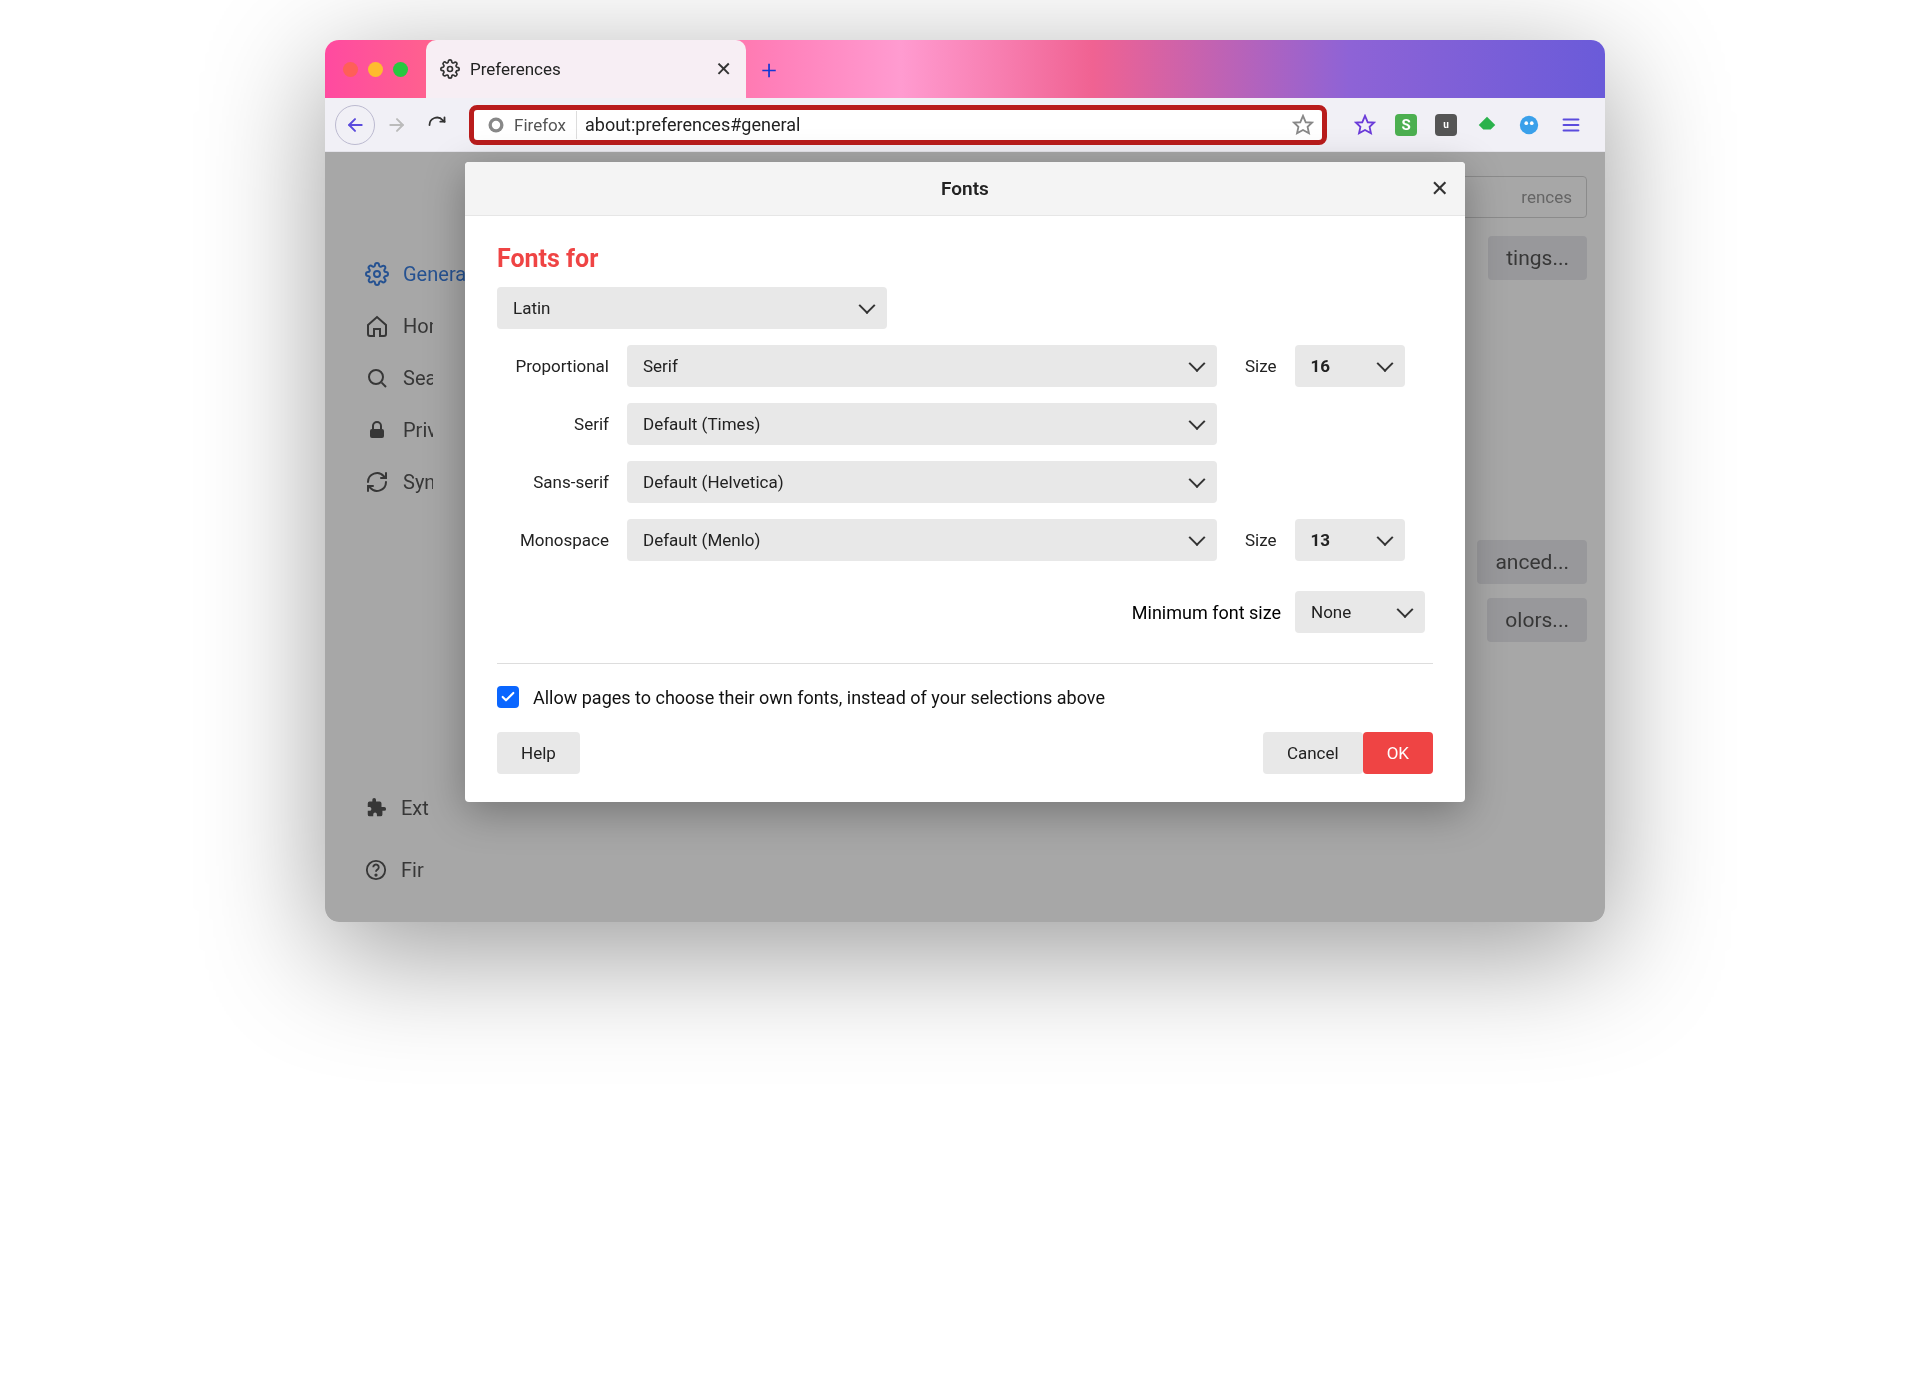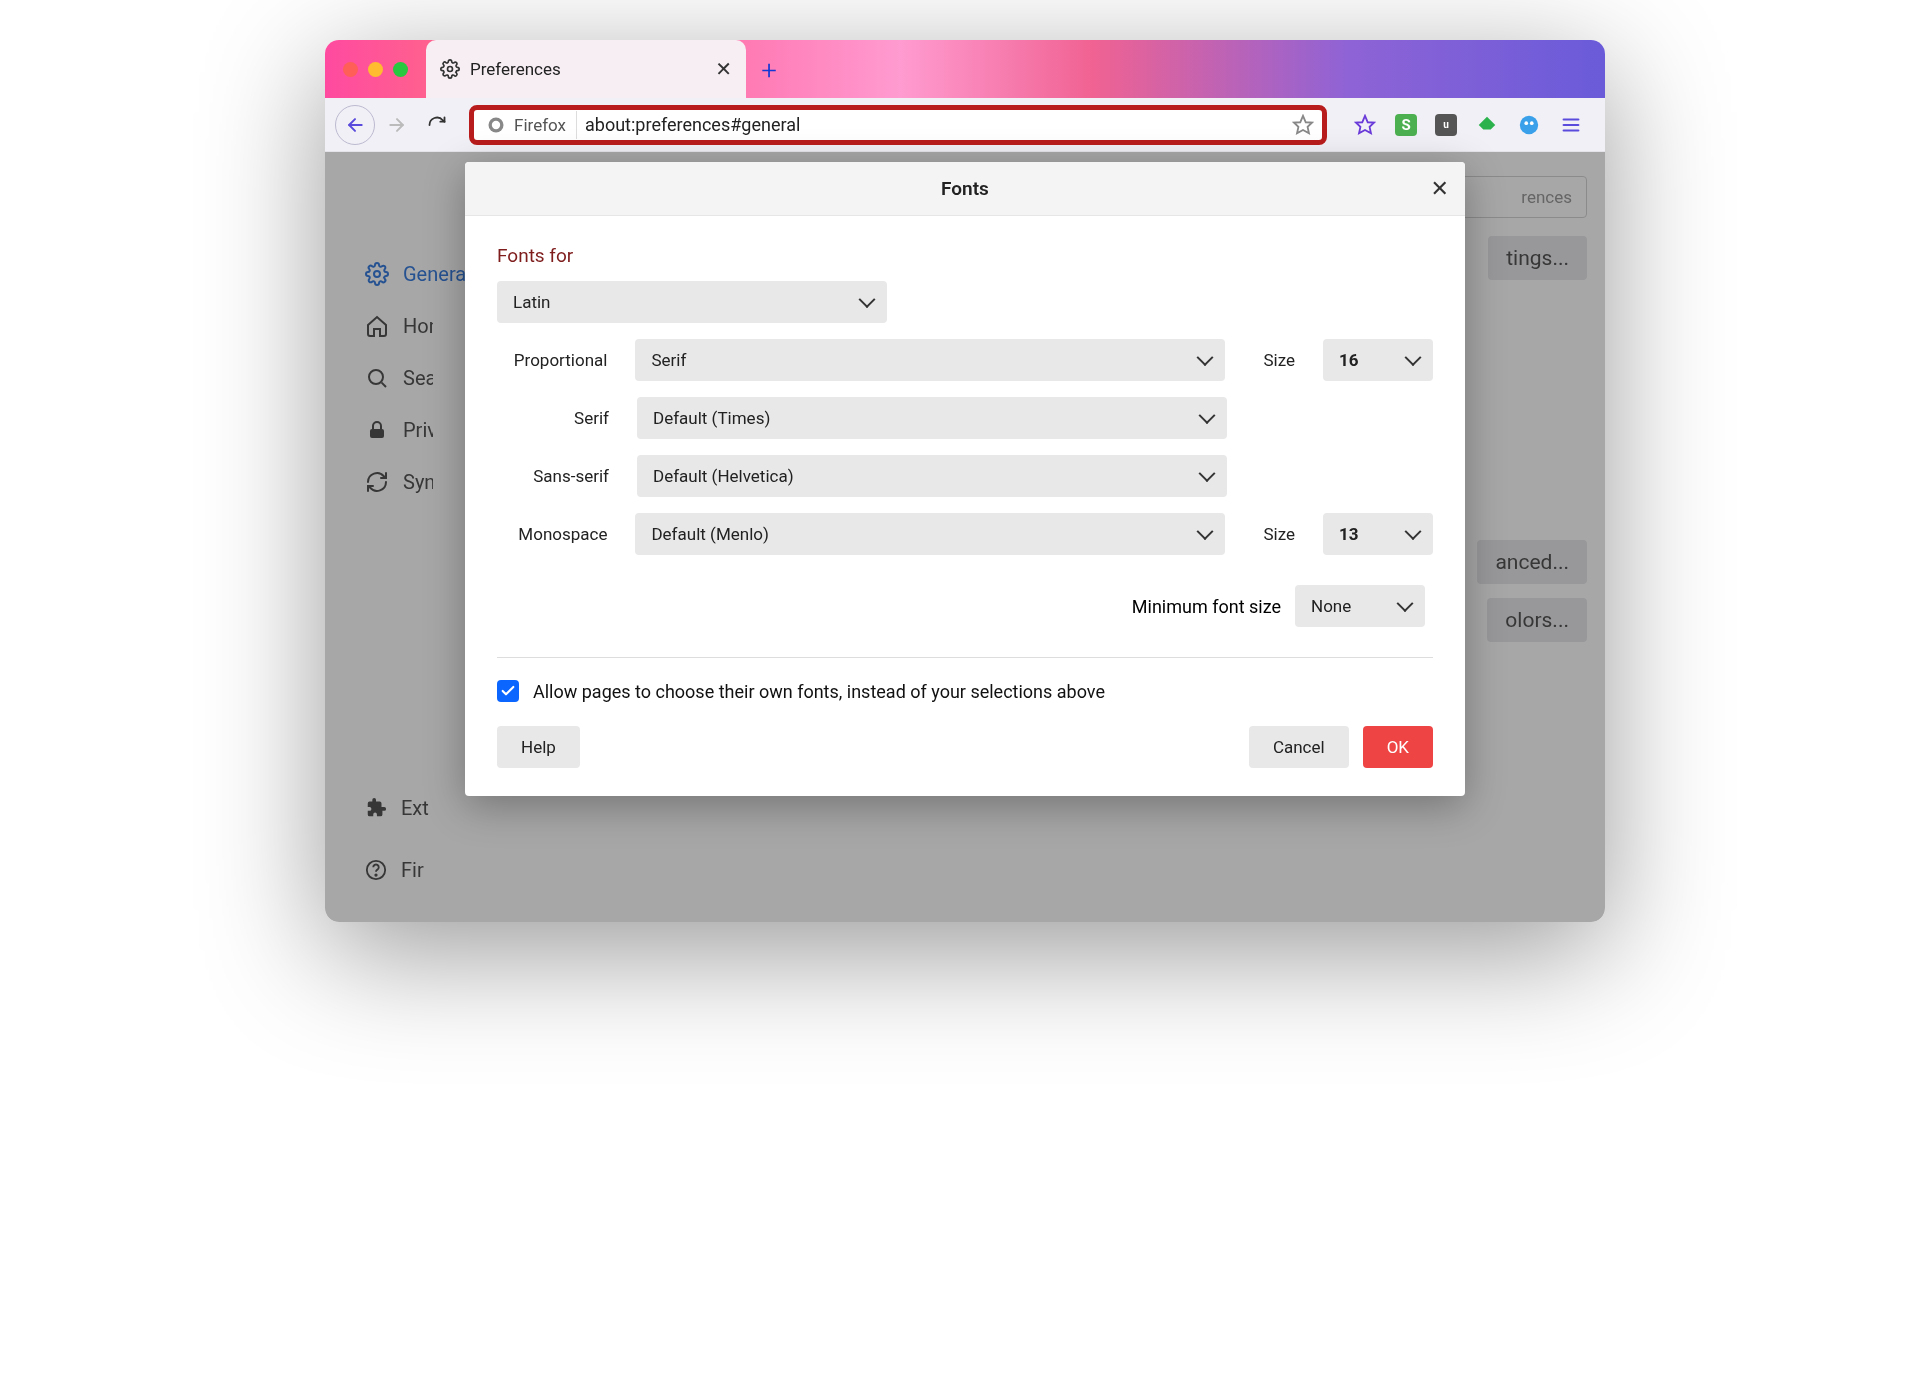--- a/index.html
+++ b/index.html
@@ -46,25 +46,25 @@
   .right-buttons { position:absolute; right:18px; top:170px; display:flex; flex-direction:column; gap:14px; align-items:flex-end;}
   .ghost-btn { background:#e4e4e9; padding:10px 18px; border-radius:4px; font-size:21px; color:#333;text-align:center;}
   .search-pref-input { position:absolute; right:18px; top:24px; width:270px; height:42px; background:#fff; border:1px solid #ccc; border-radius:4px; padding:0 14px; text-align:right; font-size:17px; color:#888; display:flex; align-items:center; justify-content:flex-end;}
 
   
   .modal { position:absolute; left:140px; top:10px; width:1000px; background:#fff; border-radius:4px; box-shadow:0 10px 40px rgba(0,0,0,.3); }
   .modal-header { height:54px; border-bottom:1px solid #e6e6e6; background:#f4f4f4; display:flex; align-items:center; justify-content:center; position:relative; border-radius:4px 4px 0 0;}
   .modal-title { font-size:19px; font-weight:600; color:#222;}
   .modal-close { position:absolute; right:16px; font-size:22px; color:#333; cursor:pointer;}
   .modal-body { padding: 28px 32px 20px; }
-  .section-label { font-weight:400; font-size:19px; color:#7f1d1d; margin-bottom:14px; }
+  .section-label { font-weight:700; font-size:25px; color:#ef4444; margin-bottom:14px; }
   .select { background:#e8e8e8; border:none; height:42px; border-radius:4px; padding:0 36px 0 16px; font-size:17px; color:#222; appearance:none; position:relative; cursor:pointer; display:flex; align-items:center; }
   .select-wrap { position:relative; display:inline-block; }
   .select-wrap::after { content:""; position:absolute; right:14px; top:50%; width:10px; height:10px; border-right:2px solid #333; border-bottom:2px solid #333; transform: translateY(-70%) rotate(45deg); pointer-events:none;}
-  .form-row { display:flex; align-items:center; gap:28px; margin-top:16px; }
+  .form-row { display:flex; align-items:center; gap:18px; margin-top:16px; }
   .form-label { width:112px; text-align:right; font-size:17px; color:#222; }
   .wide { width: 590px; }
   .size-label { font-size:17px; color:#222; margin-left:10px;}
   .sm { width:110px;font-weight:bold;}
   .min-row { display:flex; justify-content:flex-end; align-items:center; gap:14px; margin-top:30px; padding-right:8px;}
   hr.sep { border:none; border-top:1px solid #ddd; margin:30px 0 22px; }
   .checkbox-row { display:flex; align-items:center; gap:14px; font-size:18px; color:#111;}
   .chk { width:22px; height:22px; border-radius:4px; background:#0a66ff; display:flex; align-items:center; justify-content:center; color:#fff; }
   .modal-footer { display:flex; align-items:center; padding: 24px 0 8px; }
   .btn { height:42px; padding:0 24px; border-radius:4px; font-size:17px; border:none; cursor:pointer; display:flex; align-items:center; justify-content:center;}
@@ -315,21 +315,21 @@
                 </svg>
             </div>
             <span>Allow pages to choose their own fonts, instead of your selections above</span>
           </div>
 
           <div class="modal-footer">
             <button class="btn btn-default">
                 <span>Help</span>
               </button>
             <div class="footer-spacer"></div>
-            <button class="btn btn-default" style="margin-right:14px">
+            <button class="btn btn-default" style="">
                 <span>Cancel</span>
               </button>
             <button class="btn btn-primary">
                 <span>OK</span>
               </button>
           </div>
         </div>
       </div>
 
     </div>

